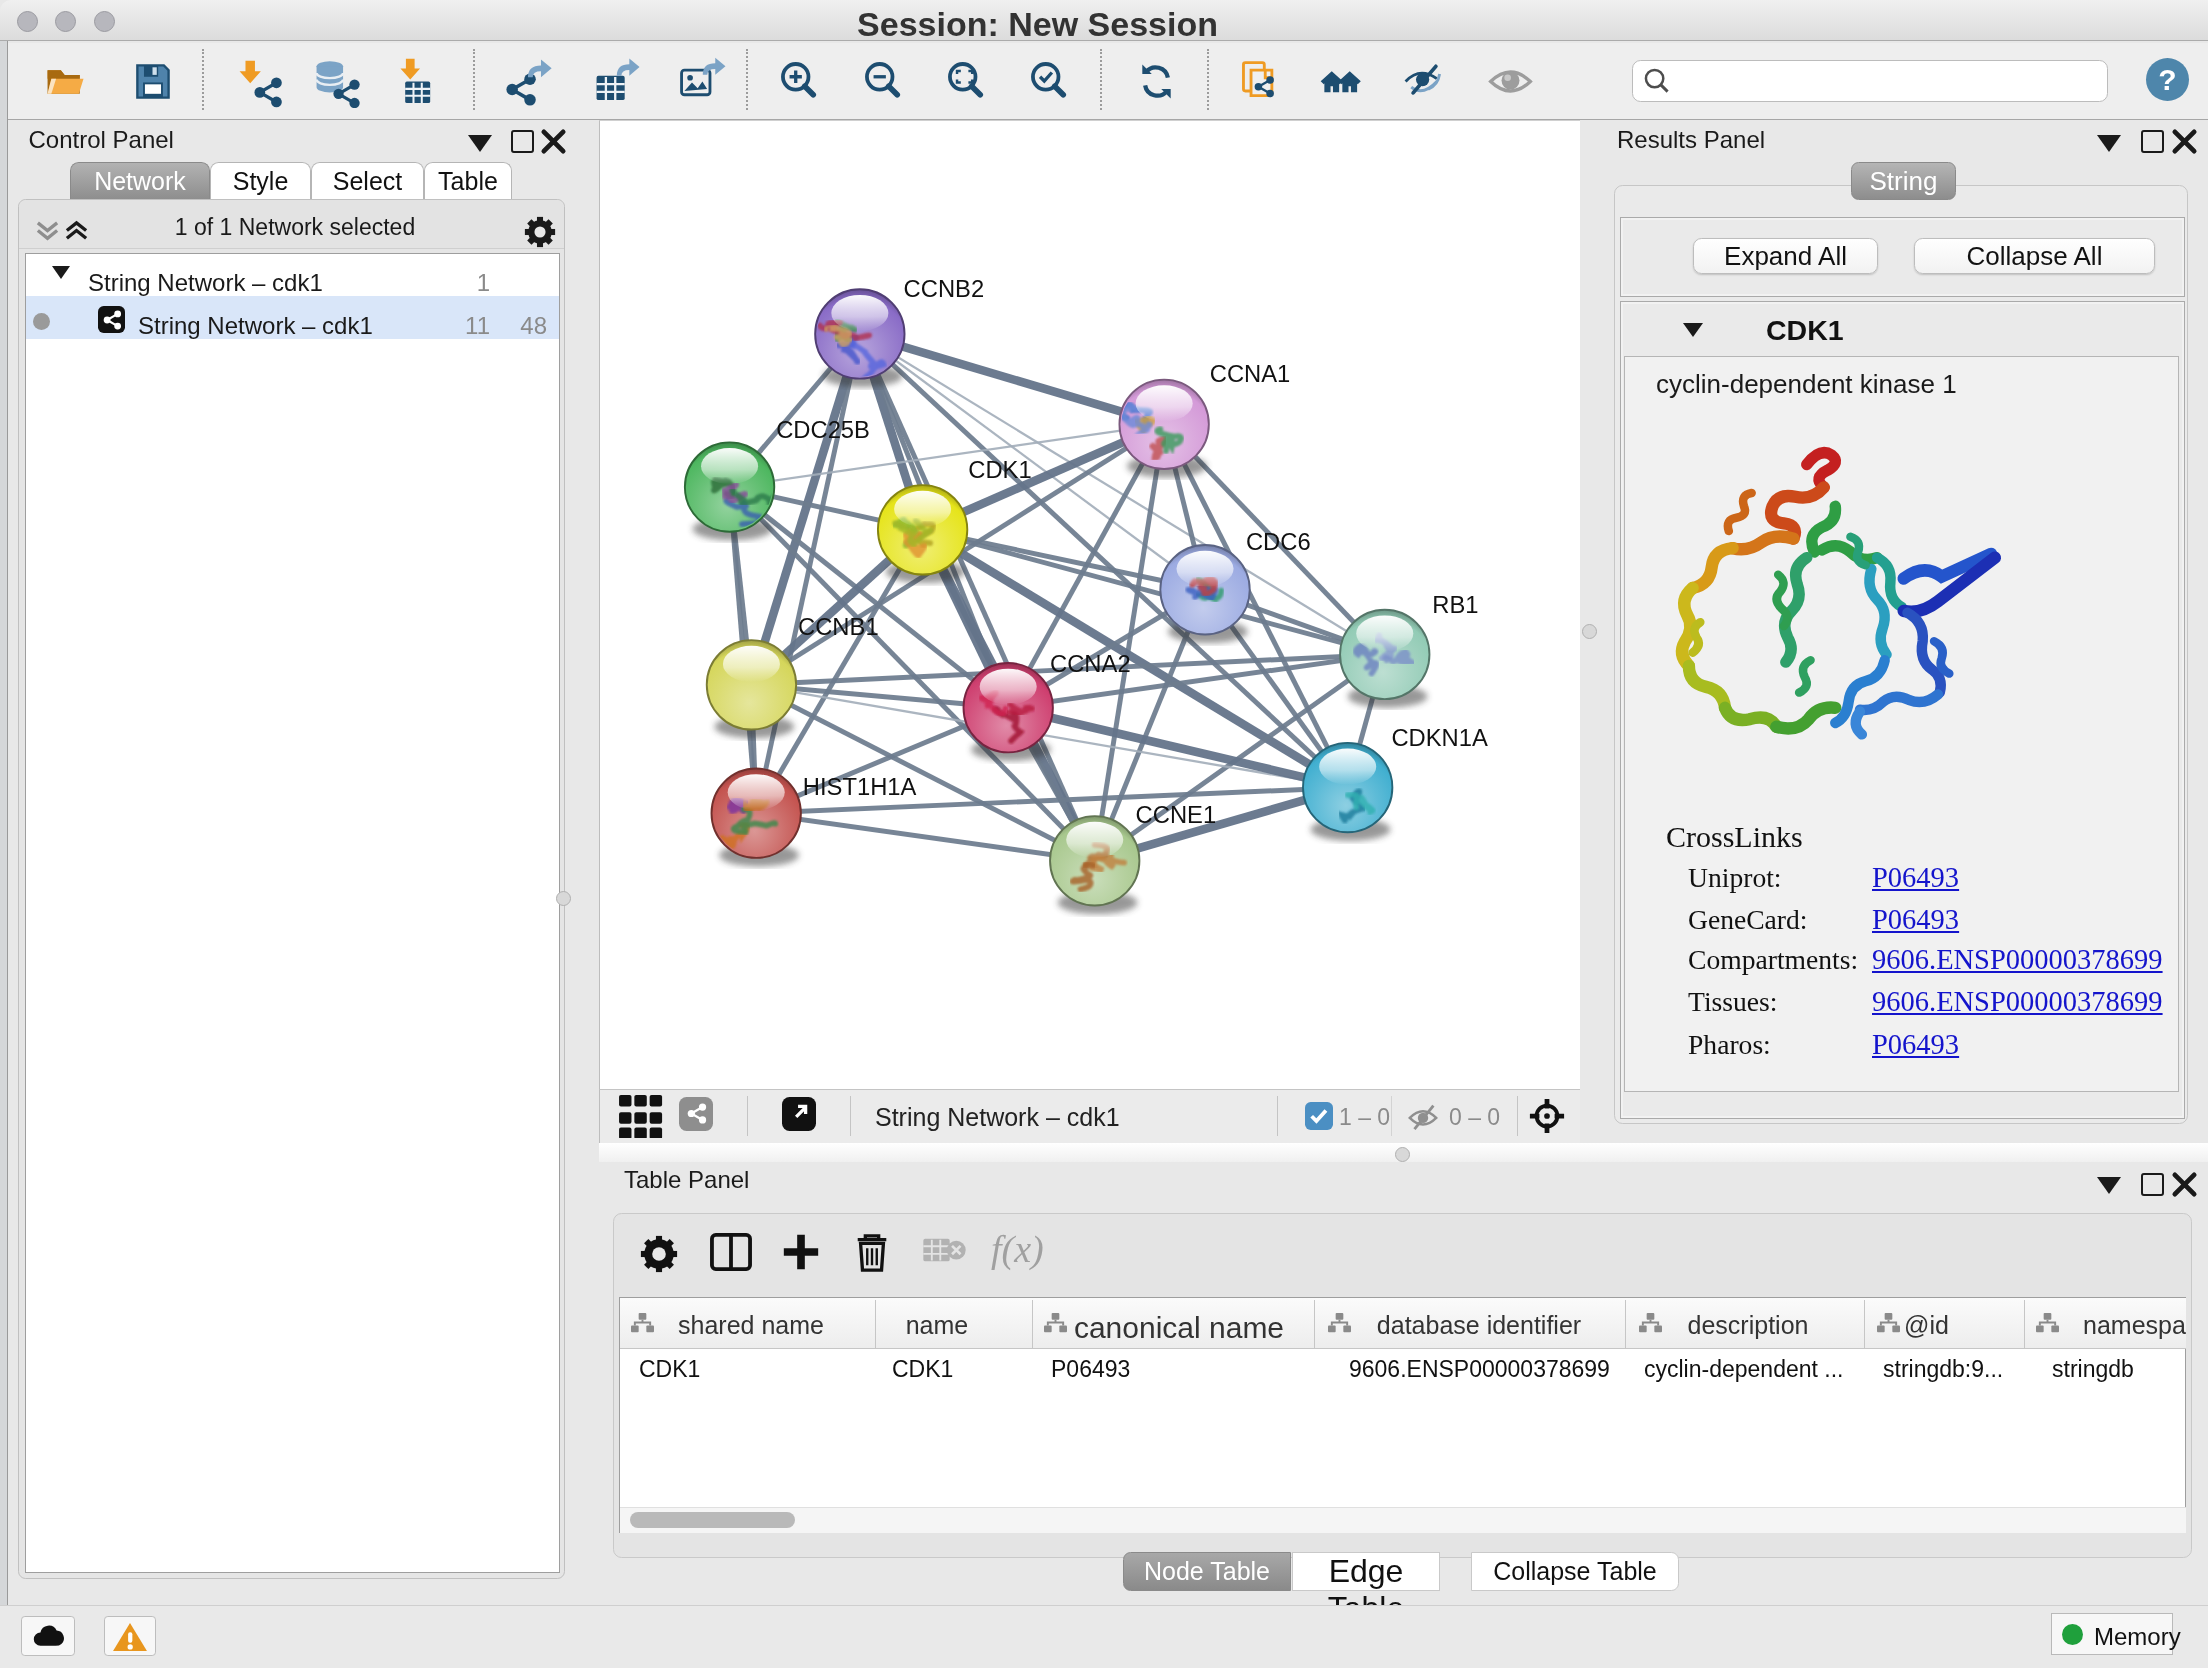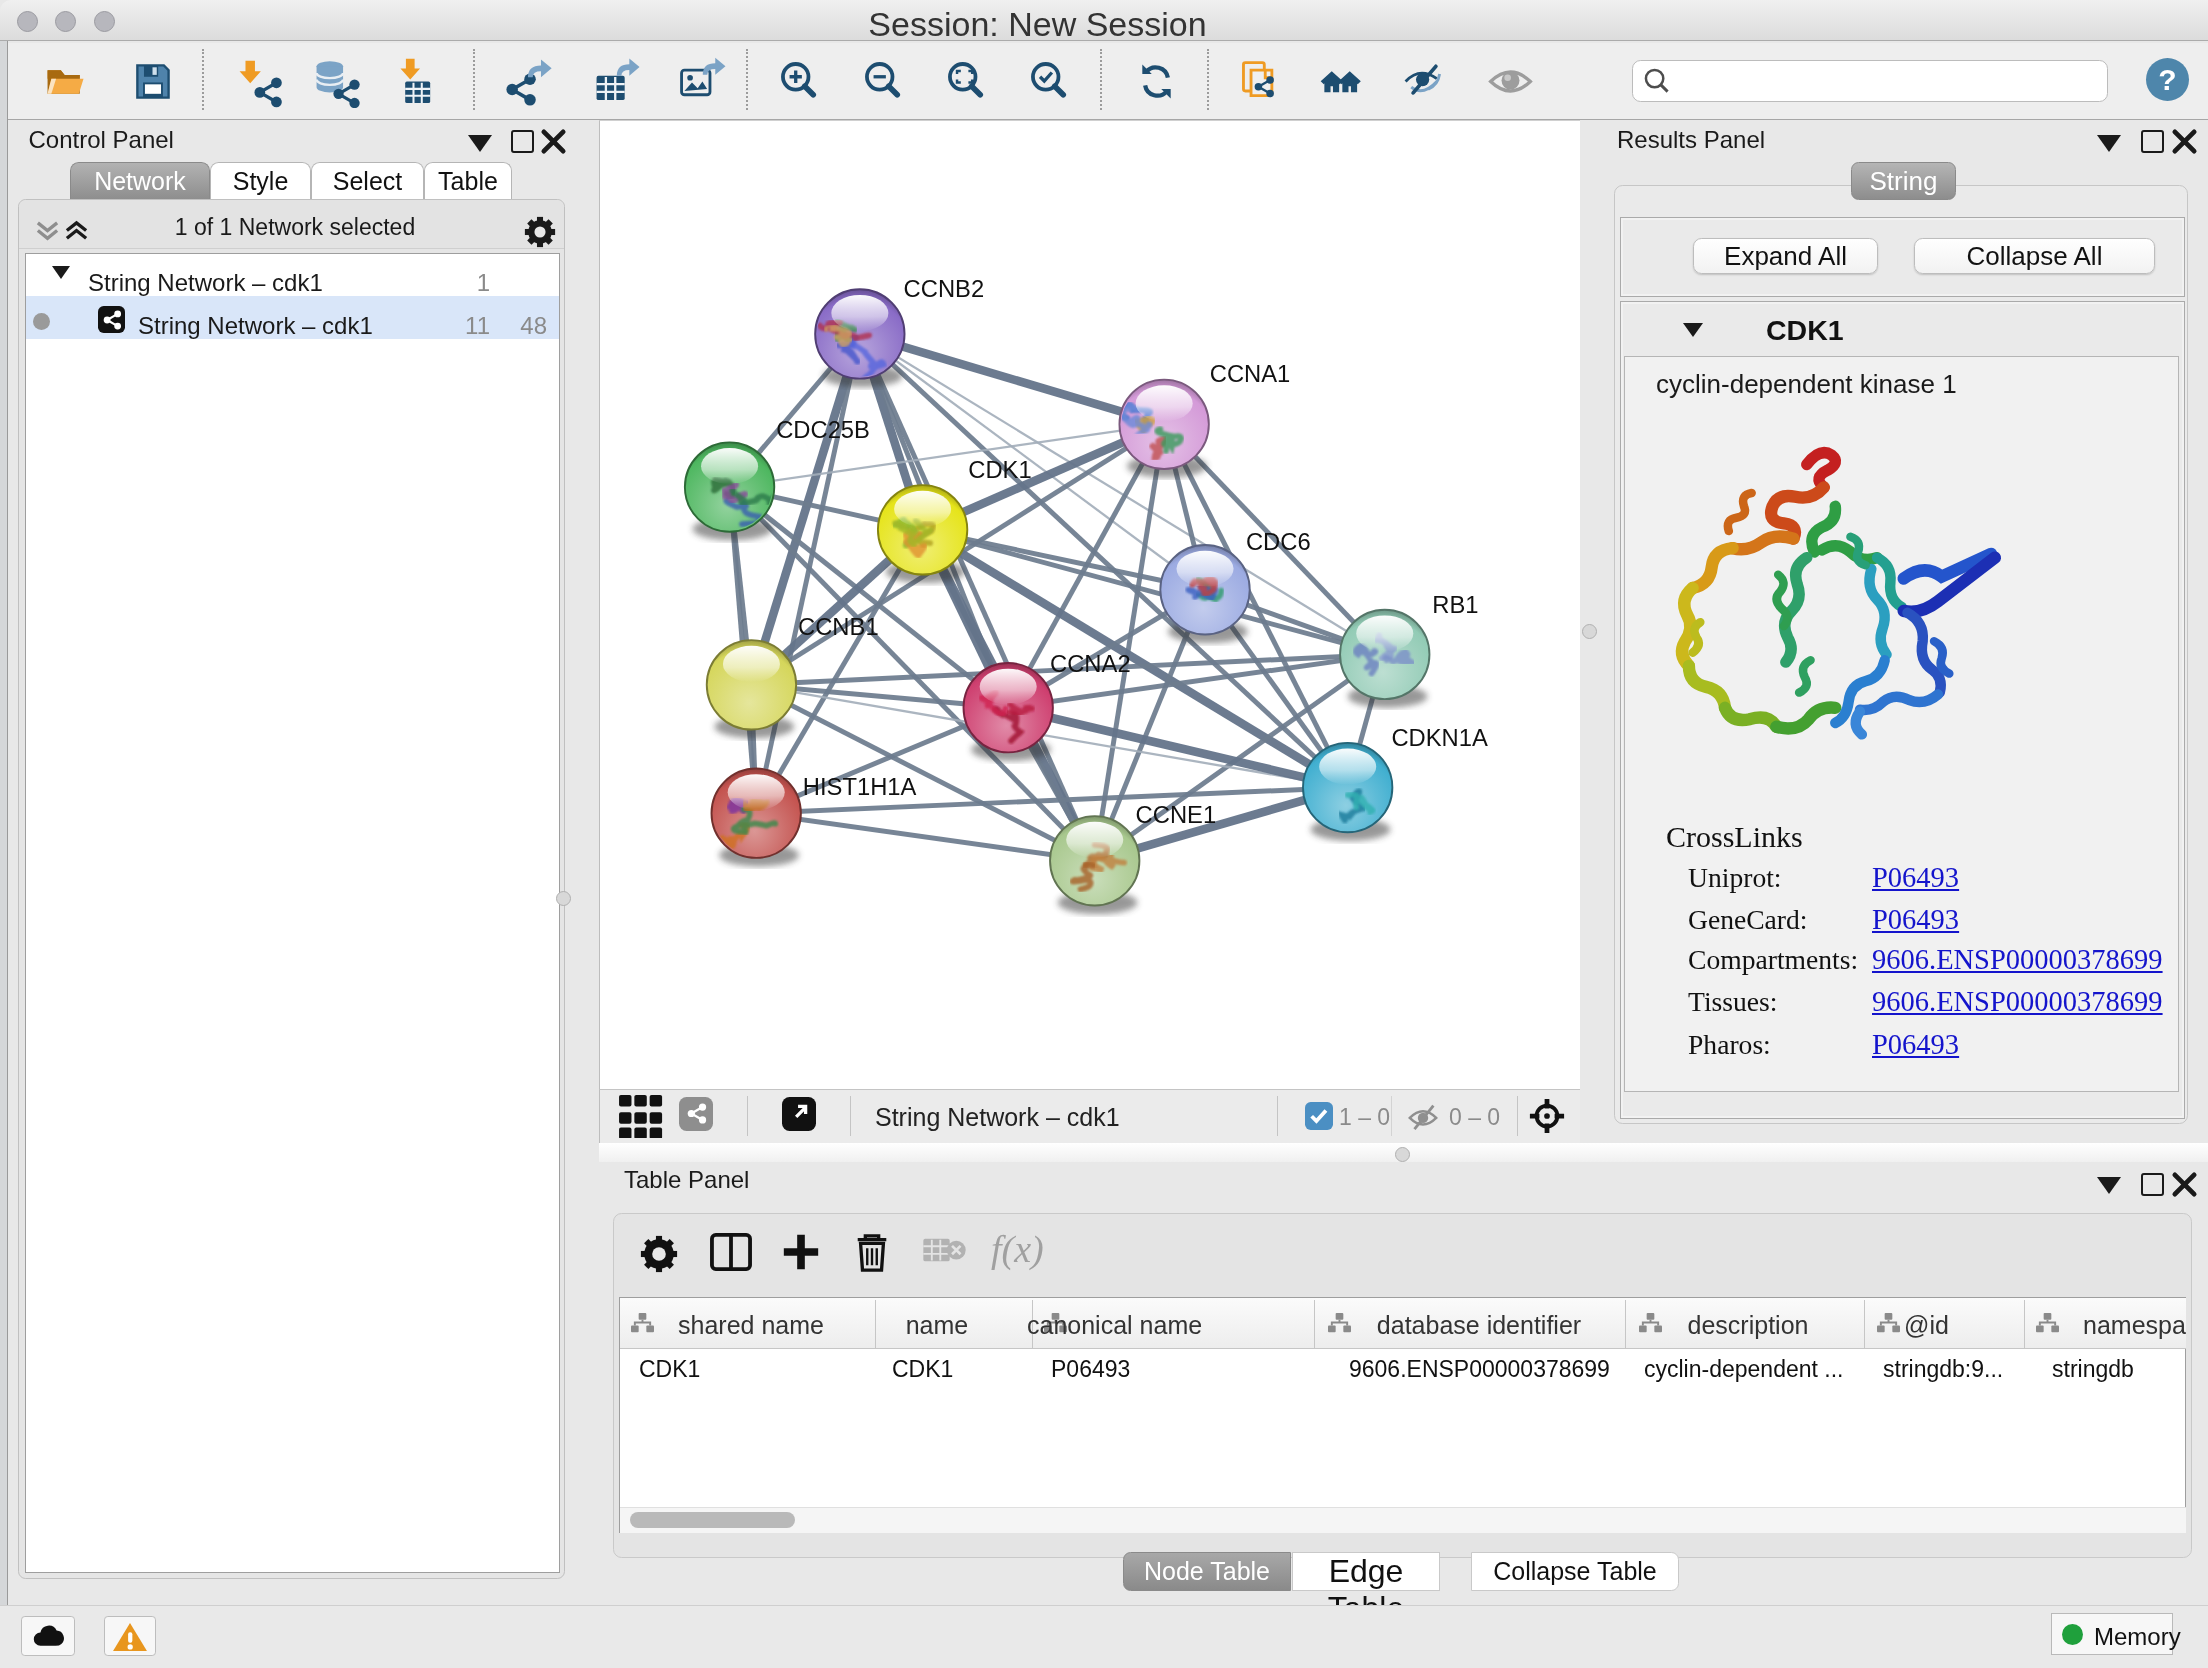--- a/index.html
+++ b/index.html
@@ -8,21 +8,21 @@
 .tab{position:absolute;height:38px;border:1px solid #b5b5b5;border-bottom:none;border-radius:8.6px 8.6px 0 0;background:#fff;color:#111;font-size:25px;text-align:center;line-height:36px}
 .tabsel{background:linear-gradient(#b2b2b2,#8d8d8d);color:#fff;border-color:#8a8a8a}
 .btn{position:absolute;background:linear-gradient(#ffffff,#f2f2f2);border:1px solid #bdbdbd;border-radius:8.6px;font-size:26px;color:#111;text-align:center;box-shadow:0 1px 1.9px rgba(0,0,0,0.18)}
 .serif{font-family:"Liberation Serif",serif}
 a.lnk{color:#1414cc;text-decoration:underline}
 </style></head><body>
 <div class="abs" style="left:0;top:0;width:2208px;height:41px;background:linear-gradient(#f0f0f0,#dcdcdc);border-bottom:1.9px solid #ababab;border-radius:11.4px 0 0 0"></div>
 <div class="abs" style="left:17px;top:10.5px;width:21px;height:21px;border-radius:50%;background:#b7b7bd;border:1px solid #9b9ba1"></div>
 <div class="abs" style="left:55px;top:10.5px;width:21px;height:21px;border-radius:50%;background:#b7b7bd;border:1px solid #9b9ba1"></div>
 <div class="abs" style="left:94px;top:10.5px;width:21px;height:21px;border-radius:50%;background:#b7b7bd;border:1px solid #9b9ba1"></div>
-<div class="abs" style="left:0;top:4.8px;width:2075px;text-align:center;font-size:34px;font-weight:normal;color:#333">Session: New Session</div>
+<div class="abs" style="left:0;top:4.8px;width:2075px;text-align:center;font-size:34px;font-weight:bold;color:#333">Session: New Session</div>
 <div class="abs" style="left:0;top:43px;width:2208px;height:77px;background:#eeeeee;border-bottom:1.9px solid #a6a6a6"></div>
 <svg style="position:absolute;left:40px;top:55px" width="53" height="53" viewBox="0 0 56 56">
     <path d="M8,16 h14 l4,5 h16 v4 h-34 z" fill="#c07a12"></path>
     <path d="M8,16 h14 l4,5 h16 v20 h-34 z" fill="#a86a10"></path>
     <path d="M12,25 h34 l-5,16 h-33 z" fill="#f5ab45"></path>
     <path d="M12,25 l-4,16 h4 l5,-16 z" fill="#fbe3c0"></path>
   </svg>
 <svg style="position:absolute;left:126px;top:55px" width="53" height="53" viewBox="0 0 56 56">
     <path d="M12,11 h28 l5,5 v29 h-33 z" fill="#4f83ab" stroke="#1d4d70" stroke-width="2.5"></path>
     <rect x="19" y="11" width="15" height="12" fill="#1d4d70"></rect>
@@ -663,21 +663,21 @@
 <div class="abs" style="left:599px;top:1311px;width:304px;text-align:center;font-size:25px;color:#333">shared name</div>
 <div class="abs" style="left:785px;top:1311px;width:304px;text-align:center;font-size:25px;color:#333">name</div>
 <svg style="position:absolute;left:1043px;top:1312px" width="25" height="23" viewBox="0 0 26 24">
     <g fill="#8a8a8a">
       <rect x="9" y="1" width="8" height="7" rx="1"></rect>
       <rect x="1" y="14" width="8" height="7" rx="1"></rect>
       <rect x="17" y="14" width="8" height="7" rx="1"></rect>
       <path d="M13,8 v3 M5,14 v-3 h16 v3" stroke="#8a8a8a" stroke-width="2" fill="none"></path>
     </g>
   </svg>
-<div class="abs" style="left:1027px;top:1311px;width:304px;text-align:left;font-size:25px;color:#333">canonical name</div>
+<div class="abs" style="left:1027px;top:1311px;width:304px;text-align:center;font-size:30px;color:#333">canonical name</div>
 <svg style="position:absolute;left:1327px;top:1312px" width="25" height="23" viewBox="0 0 26 24">
     <g fill="#8a8a8a">
       <rect x="9" y="1" width="8" height="7" rx="1"></rect>
       <rect x="1" y="14" width="8" height="7" rx="1"></rect>
       <rect x="17" y="14" width="8" height="7" rx="1"></rect>
       <path d="M13,8 v3 M5,14 v-3 h16 v3" stroke="#8a8a8a" stroke-width="2" fill="none"></path>
     </g>
   </svg>
 <div class="abs" style="left:1327px;top:1311px;width:304px;text-align:center;font-size:25px;color:#333">database identifier</div>
 <svg style="position:absolute;left:1638px;top:1312px" width="25" height="23" viewBox="0 0 26 24">

